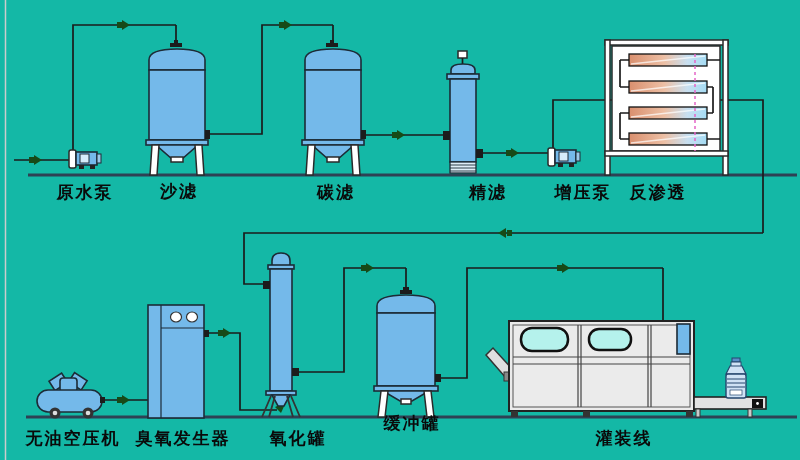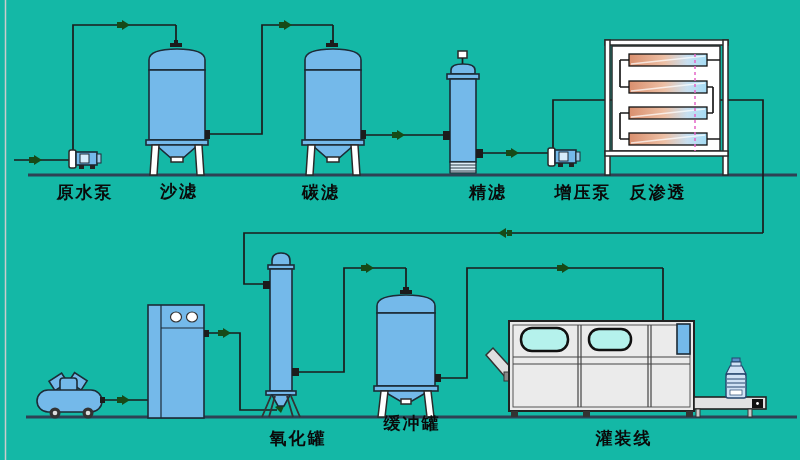--- a/index.html
+++ b/index.html
@@ -222,21 +222,23 @@
       <polygon points="726,374 730,366 742,366 746,374" fill="#cfe2f5" stroke="#24466e" stroke-width="1.2"></polygon>
       <rect x="726" y="374" width="20" height="24" rx="2" fill="#cfe2f5" stroke="#24466e" stroke-width="1.4"></rect>
       <path d="M727,379 H745 M727,383 H745 M727,387 H745" stroke="#24466e" stroke-width="1"></path>
       <rect x="730" y="390" width="12" height="5" fill="#ffffff" stroke="#24466e" stroke-width="0.7"></rect>
     </g>
   </g>
 </svg>
 
 <div class="lbl" style="left:85px;top:183px">原水泵</div>
 <div class="lbl" style="left:179px;top:182px">沙滤</div>
-<div class="lbl" style="left:321px;top:183px">碳滤</div>
+<div class="lbl" style="left:336px;top:183px">碳滤</div>
 <div class="lbl" style="left:488px;top:183px">精滤</div>
 <div class="lbl" style="left:583px;top:183px">增压泵</div>
 <div class="lbl" style="left:658px;top:183px">反渗透</div>
 
+<div class="lbl" style="left:73px;top:429px">无油空压机</div>
+<div class="lbl" style="left:183px;top:429px">臭氧发生器</div>
 <div class="lbl" style="left:298px;top:429px">氧化罐</div>
 <div class="lbl" style="left:412px;top:414px">缓冲罐</div>
 <div class="lbl" style="left:624px;top:429px">灌装线</div>
 </div>
 
 </body></html>

